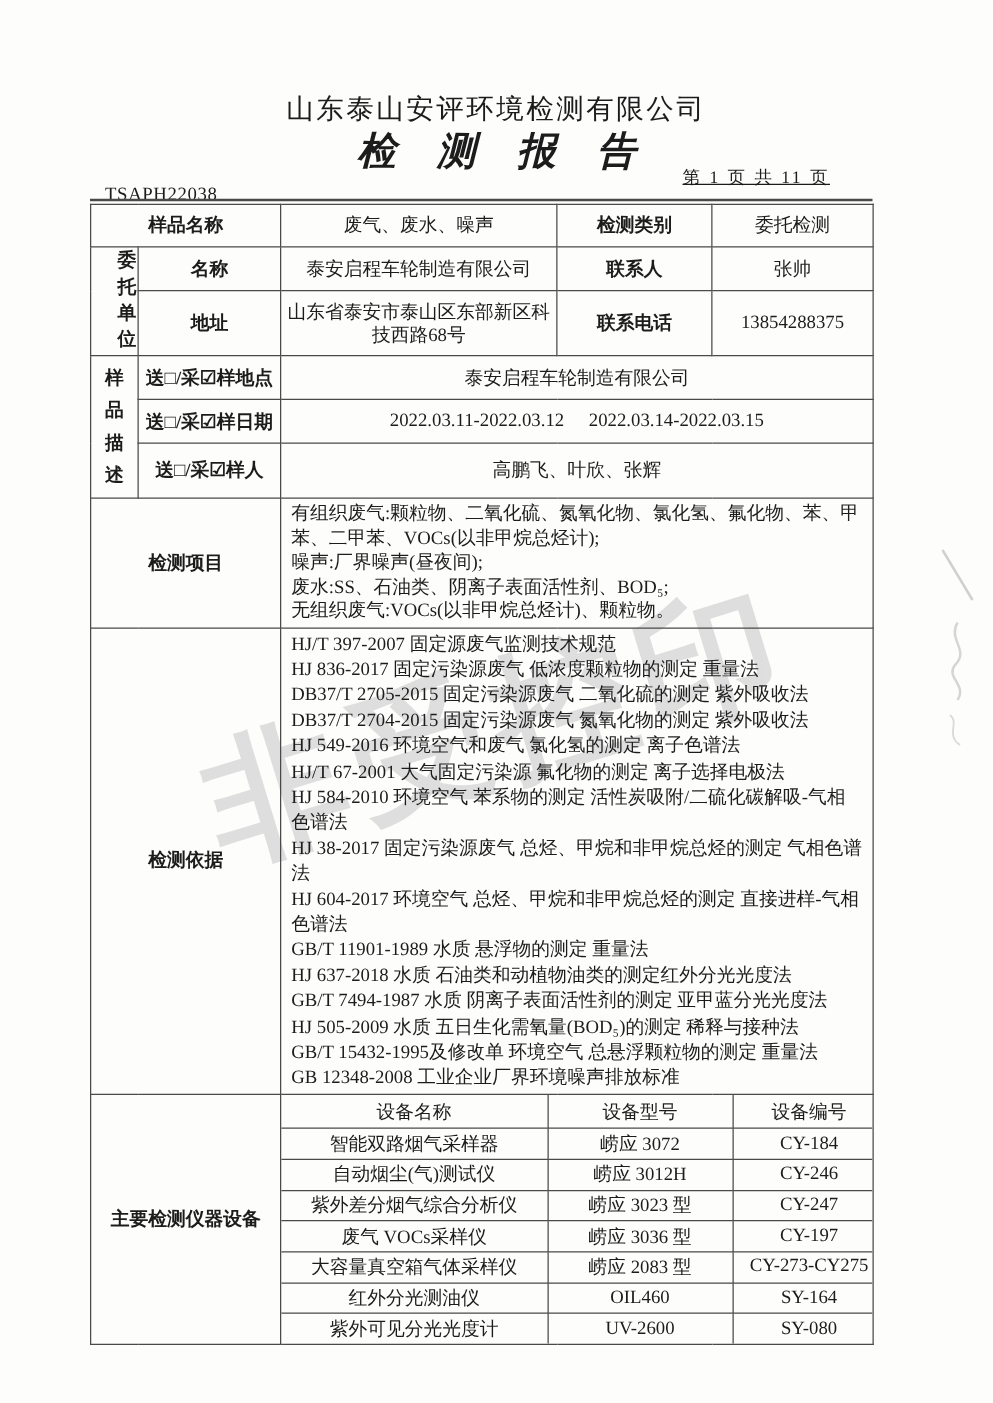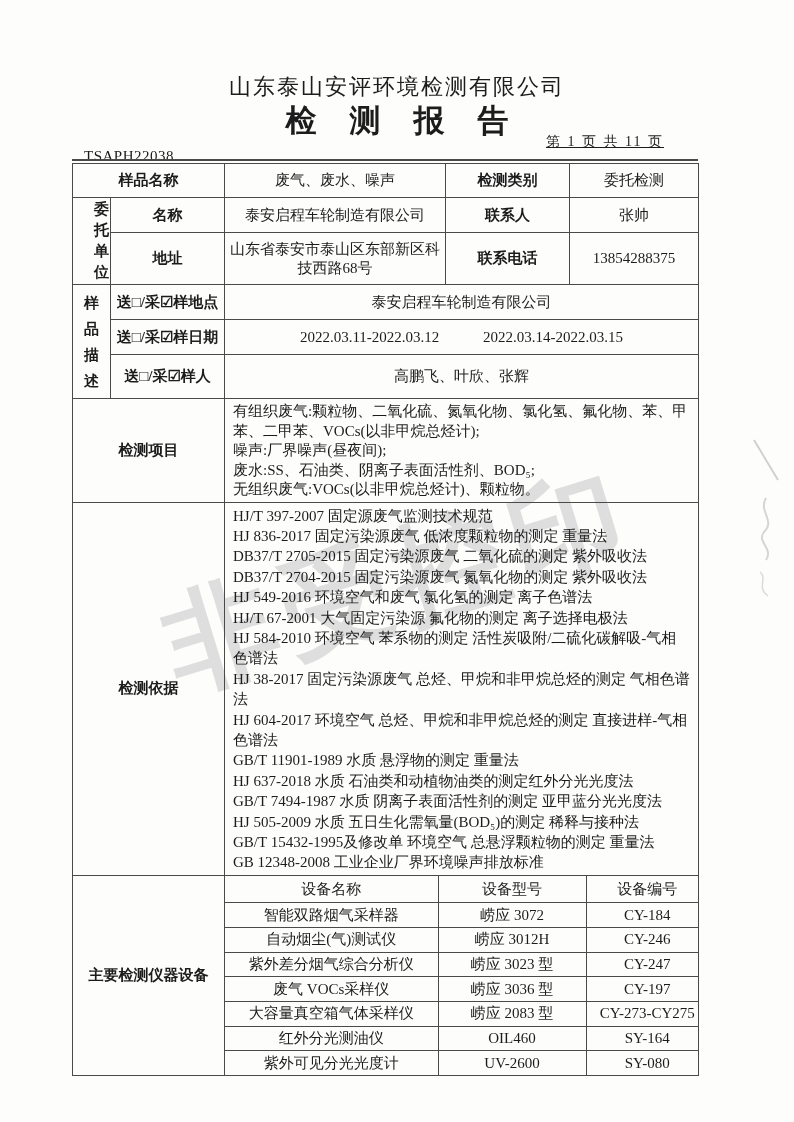--- a/index.html
+++ b/index.html
@@ -3,35 +3,35 @@
 <meta charset="utf-8">
 <style>
   html,body{margin:0;padding:0;}
   body{
     width:794px;height:1122px;position:relative;background:#fdfdfc;
     font-family:"Liberation Serif","DejaVu Serif",serif;color:#1c1c1c;
     overflow:hidden;
   }
   .abs{position:absolute;}
   .company-title{top:72px;left:0;width:794px;text-align:center;font-size:22px;letter-spacing:2px;}
-  .report-title{top:100px;left:0;width:794px;text-align:center;font-size:31px;font-weight:bold;letter-spacing:33px;padding-left:33px;box-sizing:border-box;}
+  .report-title{top:100px;left:0;width:794px;text-align:center;font-size:31px;font-weight:bold;letter-spacing:33px;padding-left:33px;box-sizing:border-box;font-style:italic;}
   .report-no{top:148px;left:84px;font-size:15px;letter-spacing:0.5px;}
   .page-info{top:133px;right:130px;font-size:14px;letter-spacing:2px;text-decoration:underline;}
   .head-rule{top:159px;left:72px;width:626px;height:2px;background:#4a4a4a;}
 
   .doc-table{position:absolute;top:163px;left:72px;border-collapse:collapse;table-layout:fixed;width:626px;}
   .doc-table td{border:1px solid #4a4a4a;text-align:center;vertical-align:middle;font-size:15px;padding:1px 4px;box-sizing:border-box;overflow:hidden;}
   .b{font-weight:bold;}
   td.left-cell{text-align:left;padding:3px 8px 2px 8px;vertical-align:top;}
   .items-cell{line-height:19.5px;}
   .basis-cell{line-height:20.4px;}
   .vtext{width:17px;margin:0 auto;word-break:break-all;font-weight:bold;}
   .vtext-a{line-height:21px;margin-left:16px;}
   .vtext-b{line-height:26px;}
-  .date-span{display:inline-block;margin:0 20px;}
+  .date-span{display:inline-block;margin:0 8px;}
 
   .inst-wrap{padding:0 !important;}
   .inst{border-collapse:collapse;table-layout:fixed;width:100%;height:199px;}
   .inst td{border:1px solid #4a4a4a;font-size:15px;text-align:center;padding:0 2px;}
   .inst tr:first-child td{border-top:none;}
   .inst tr:last-child td{border-bottom:none;}
   .inst td:first-child{border-left:none;}
   .inst td:last-child{border-right:none;padding-left:12px;}
 
   .watermark{

